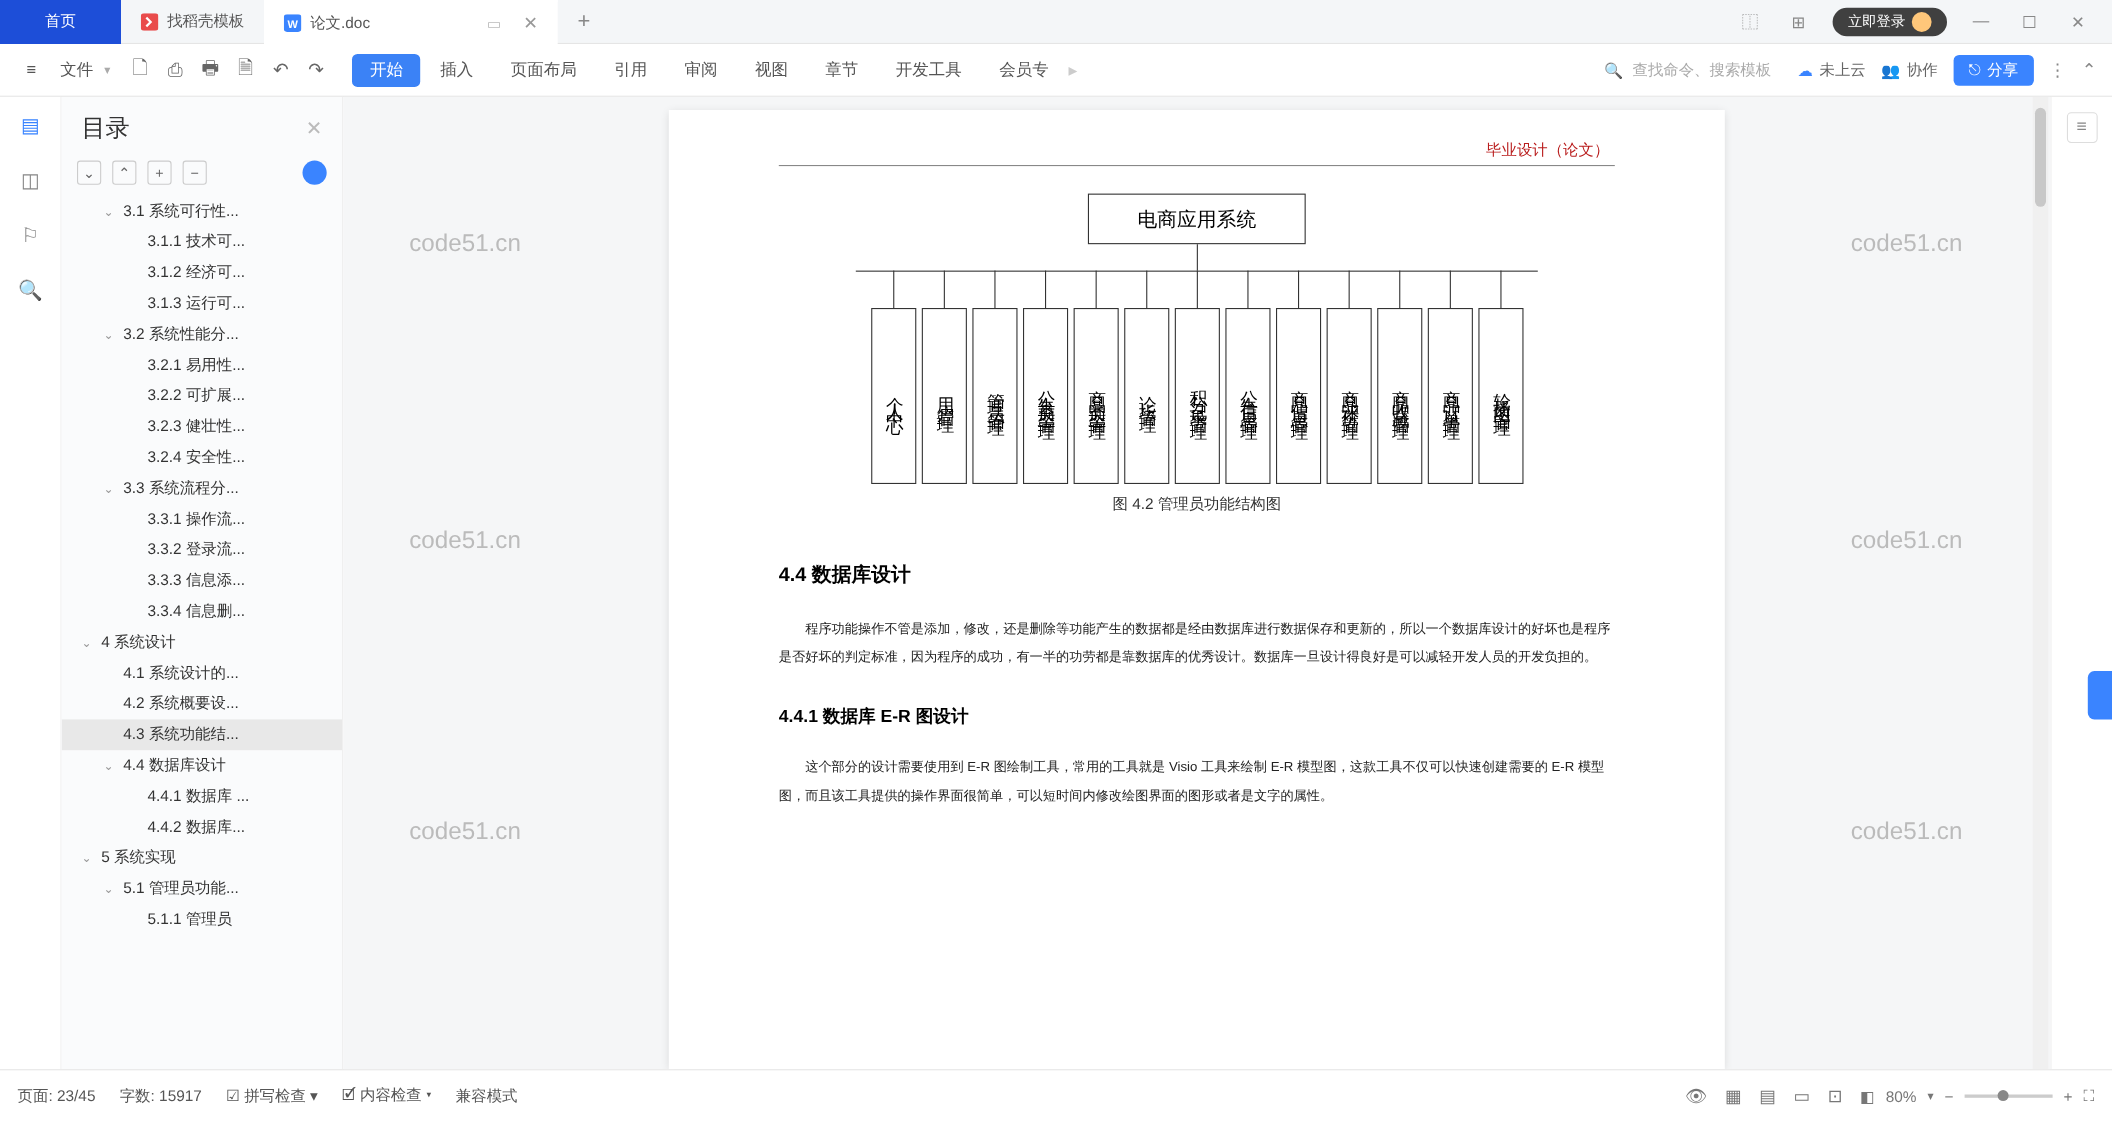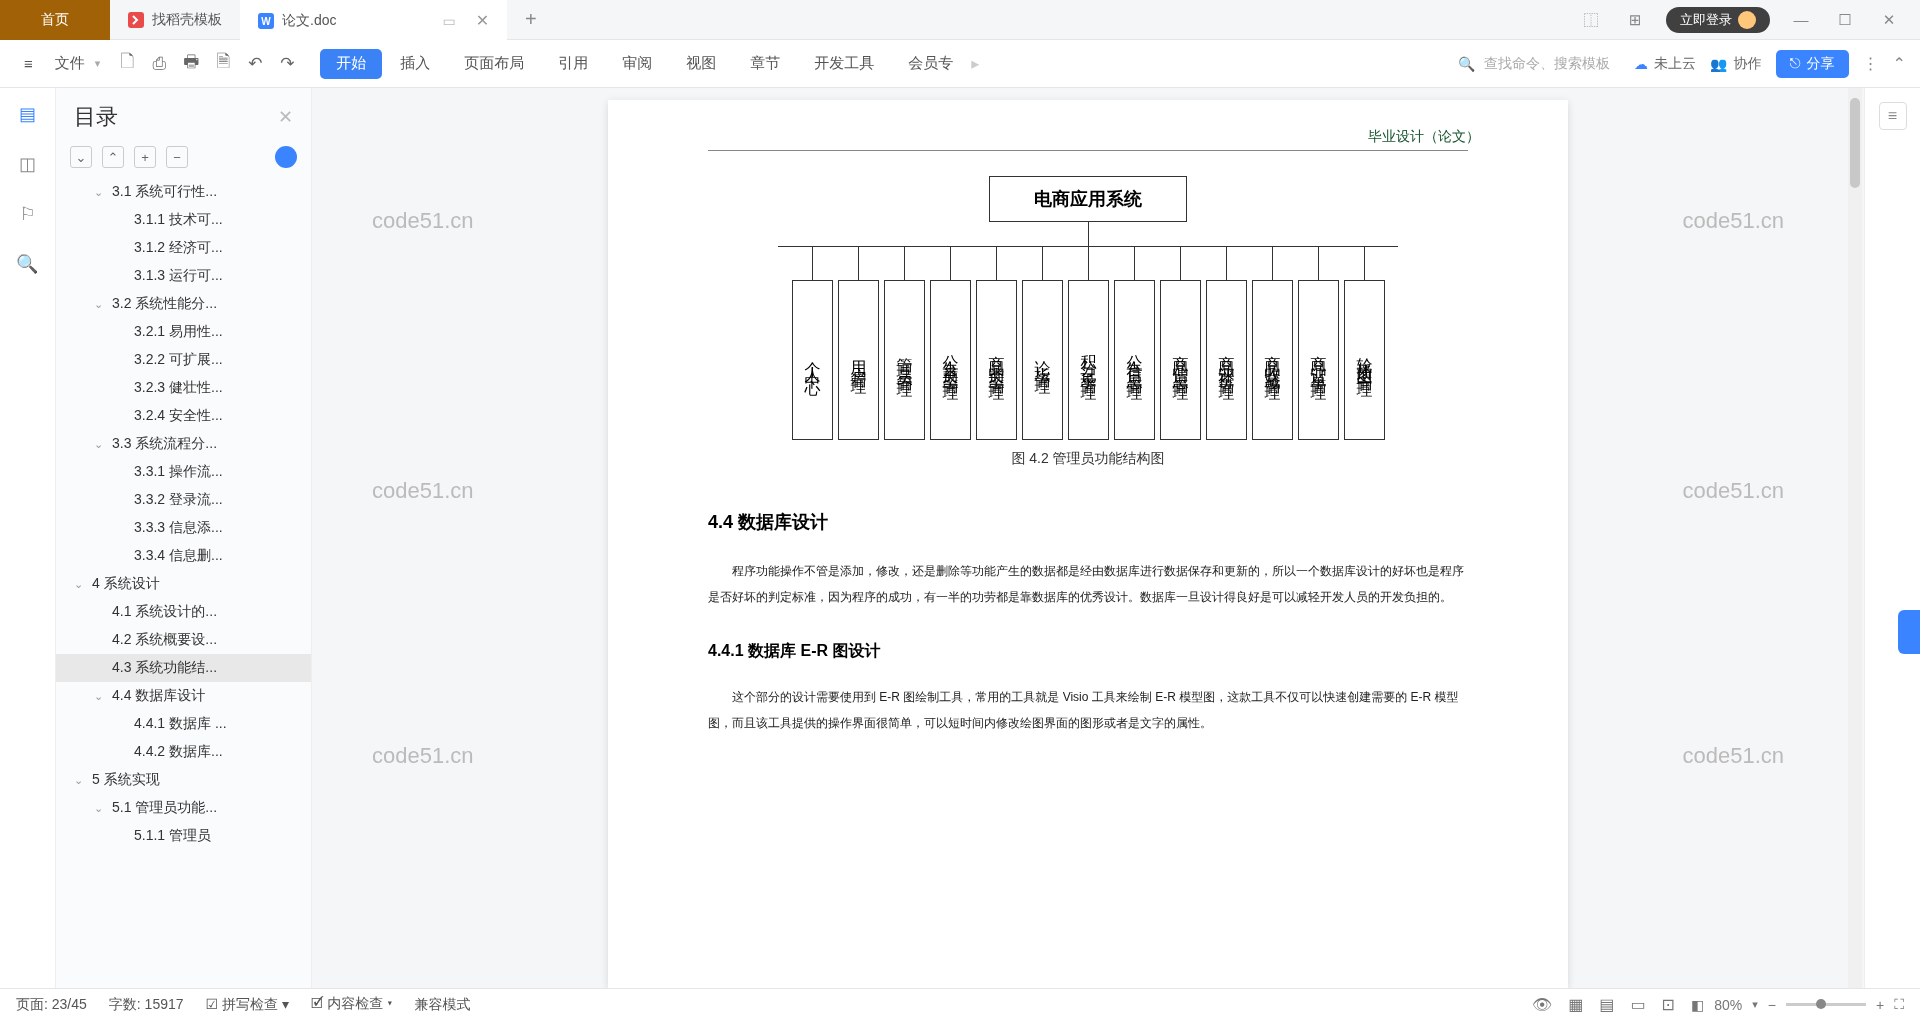--- a/index.html
+++ b/index.html
@@ -1,19 +1,19 @@
 <!DOCTYPE html>
 <html><head>
 <meta charset="utf-8">
 <style>
 *{margin:0;padding:0;box-sizing:border-box;font-family:"Microsoft YaHei",sans-serif}
 body{width:1920px;height:1020px;background:#fff;overflow:hidden;position:relative;display:flex;flex-direction:column}
 .titlebar{height:40px;background:#f4f6f8;display:flex;align-items:center;border-bottom:1px solid #e5e5e5}
 .tab{height:40px;display:flex;align-items:center;padding:0 18px;font-size:14px;color:#555;gap:8px;position:relative}
-.tab.home{background:#a16207;color:#fff;width:110px;justify-content:center}
+.tab.home{background:#1d4ed8;color:#fff;width:110px;justify-content:center}
 .tab.active{background:#fff;border-top:2px solid #fff}
 .tab-icon{width:16px;height:16px}
 .tab-close{margin-left:12px;color:#999;font-size:16px}
 .win-ctrl{margin-left:auto;display:flex;align-items:center;gap:18px;padding-right:18px;color:#888}
 .login-btn{background:#404040;color:#fff;padding:4px 14px;border-radius:14px;font-size:13px;display:flex;align-items:center;gap:6px}
 .avatar-circ{width:18px;height:18px;border-radius:50%;background:#ffc77a}
 .win-icon{width:26px;height:26px;display:flex;align-items:center;justify-content:center;font-size:15px}
 .menubar{height:48px;display:flex;align-items:center;border-bottom:1px solid #e5e5e5;padding:0 14px;gap:2px}
 .file-btn{display:flex;align-items:center;gap:6px;padding:0 10px;font-size:15px;color:#555}
 .toolbar-icon{width:30px;height:30px;display:flex;align-items:center;justify-content:center;color:#666;font-size:17px}
@@ -35,39 +35,39 @@
 .ot-circle{width:22px;height:22px;border-radius:50%;background:#3a84ff;margin-left:auto}
 .outline-tree{flex:1;overflow-y:auto;font-size:14px;color:#333;padding-bottom:10px}
 .tree-item{padding:5px 8px 5px 0;display:flex;align-items:center;white-space:nowrap;overflow:hidden;text-overflow:ellipsis;cursor:pointer}
 .tree-item.l1{padding-left:18px}
 .tree-item.l2{padding-left:38px}
 .tree-item.l3{padding-left:60px}
 .tree-item.sel{background:#e8e8e8}
 .tree-chev{margin-right:6px;color:#999;font-size:11px;width:12px}
 .doc-area{flex:1;background:#f5f6f7;position:relative;overflow:hidden;display:flex;justify-content:center}
 .page{width:960px;background:#fff;margin-top:12px;box-shadow:0 2px 8px rgba(0,0,0,0.12);position:relative;padding:66px 100px}
-.crumb{position:absolute;top:28px;right:88px;font-size:14px;color:#14532d}
+.crumb{position:absolute;top:28px;right:105px;font-size:14px;color:#b91c1c}
 .diagram{display:flex;flex-direction:column;align-items:center;margin-top:10px}
-.dia-top{border:1px solid #333;padding:10px 44px;font-size:18px;font-weight:bold}
+.dia-top{border:1px solid #333;padding:10px 44px;font-size:18px;font-weight:normal}
 .dia-line{width:1px;height:24px;background:#333}
 .dia-hbar{width:620px;height:1px;background:#333}
 .dia-cols{display:flex;gap:5px;margin-top:-1px}
 .dia-col{display:flex;flex-direction:column;align-items:center}
 .dia-vline{width:1px;height:34px;background:#333}
 .dia-box{border:1px solid #333;padding:10px 9px;writing-mode:vertical-rl;text-orientation:upright;font-size:16px;letter-spacing:6px;height:160px;display:flex;align-items:center;justify-content:center}
 .dia-caption{font-size:14px;color:#333;margin-top:10px}
 .watermark{position:absolute;color:#d9534f;font-size:32px;font-weight:bold;pointer-events:none;left:50%;transform:translateX(-50%)}
 .wm-sm{position:absolute;color:#bbb;font-size:22px;pointer-events:none}
 .sec-title{font-size:18px;font-weight:bold;margin:42px 0 24px}
 .body-txt{font-size:12px;line-height:2.2;text-indent:2em;color:#222}
 .sub-title{font-size:16px;font-weight:bold;margin:30px 0 22px}
 .right-panel{width:56px;border-left:1px solid #eee;background:#fff;display:flex;flex-direction:column;align-items:center;padding-top:14px}
 .rp-icon{width:28px;height:28px;border:1px solid #ddd;border-radius:4px;display:flex;align-items:center;justify-content:center;color:#888}
 .side-tab{position:absolute;right:0;top:610px;width:22px;height:44px;background:#3a84ff;border-radius:6px 0 0 6px}
-.statusbar{height:32px;border-top:1px solid #e5e5e5;display:flex;align-items:center;padding:0 16px;font-size:14px;color:#555;gap:22px}
+.statusbar{height:48px;border-top:1px solid #e5e5e5;display:flex;align-items:center;padding:0 16px;font-size:14px;color:#555;gap:22px}
 .sb-right{margin-left:auto;display:flex;align-items:center;gap:16px;color:#777}
 .sb-icon{font-size:16px}
 .zoom{display:flex;align-items:center;gap:10px}
 .scrollbar{position:absolute;right:2px;top:0;width:14px;height:100%;background:#f0f0f0}
 .scroll-thumb{position:absolute;right:2px;width:10px;background:#c8c8c8;border-radius:5px}
 </style>
 </head>
 <body>
 
 <div class="titlebar">

